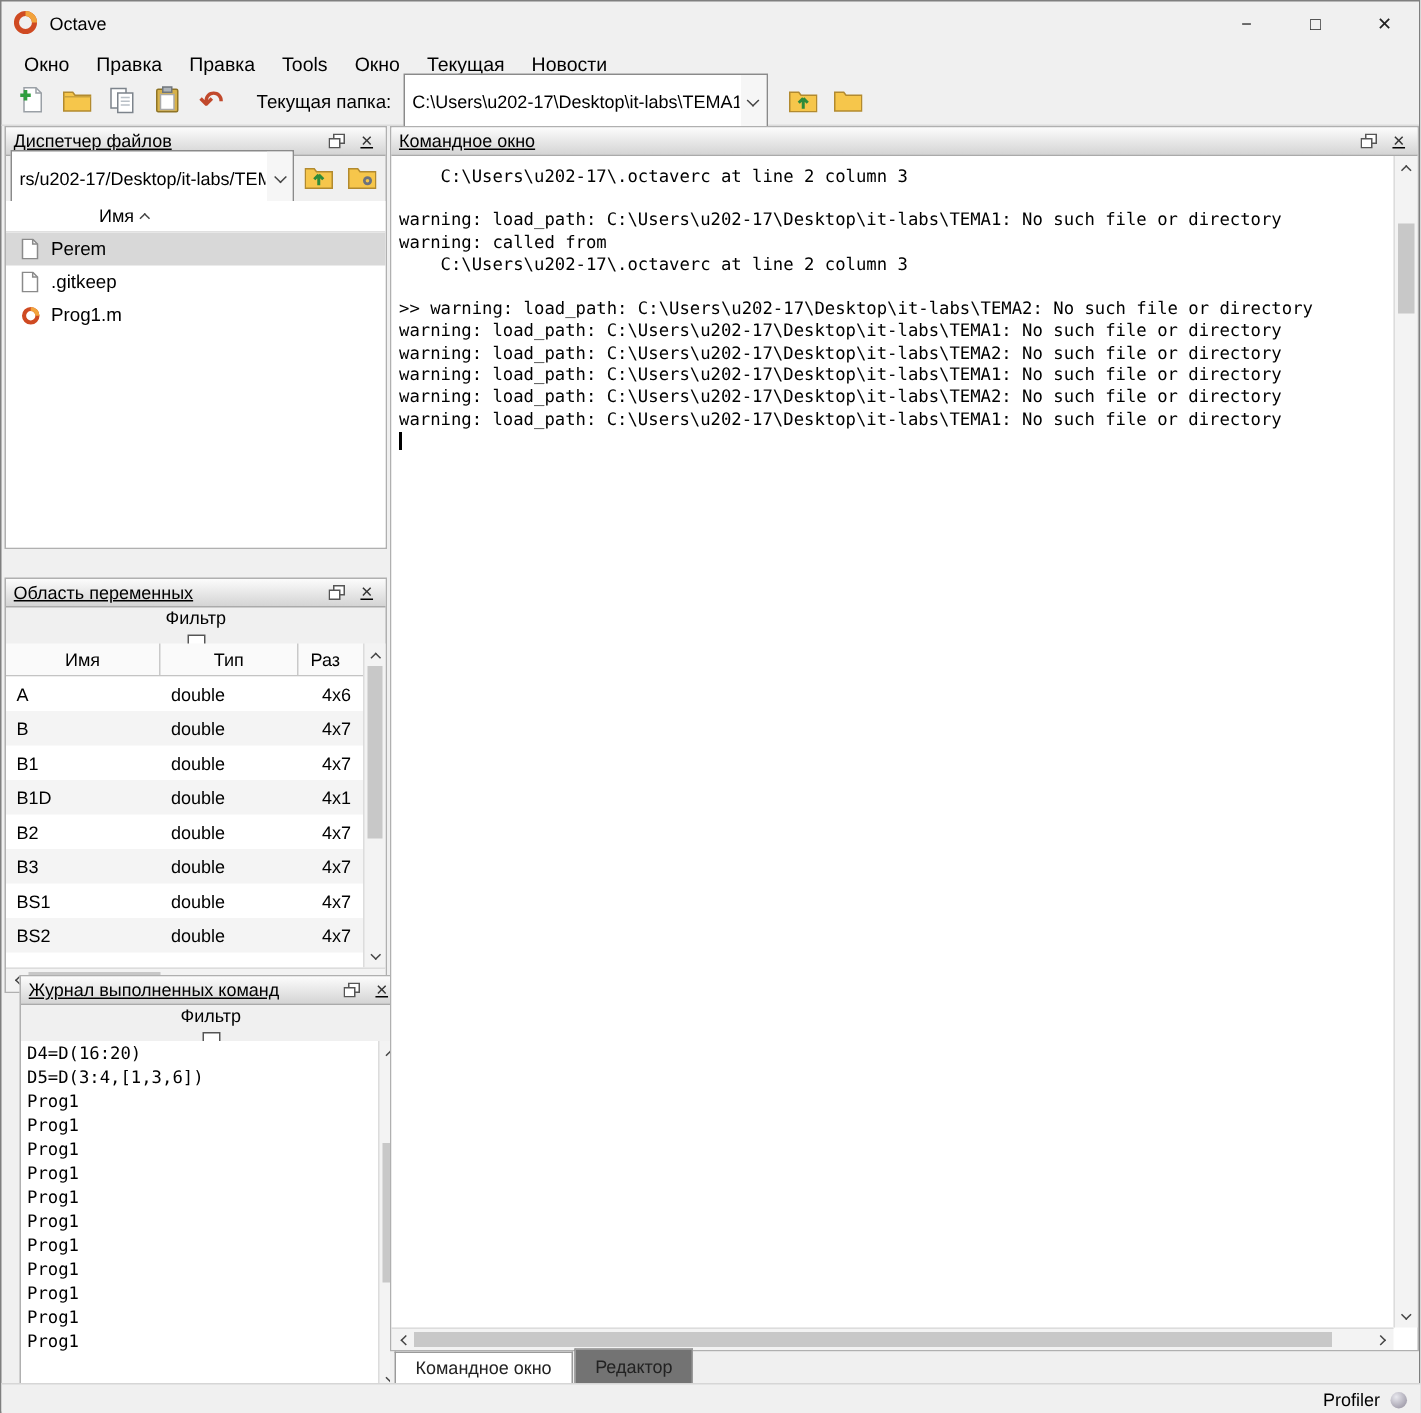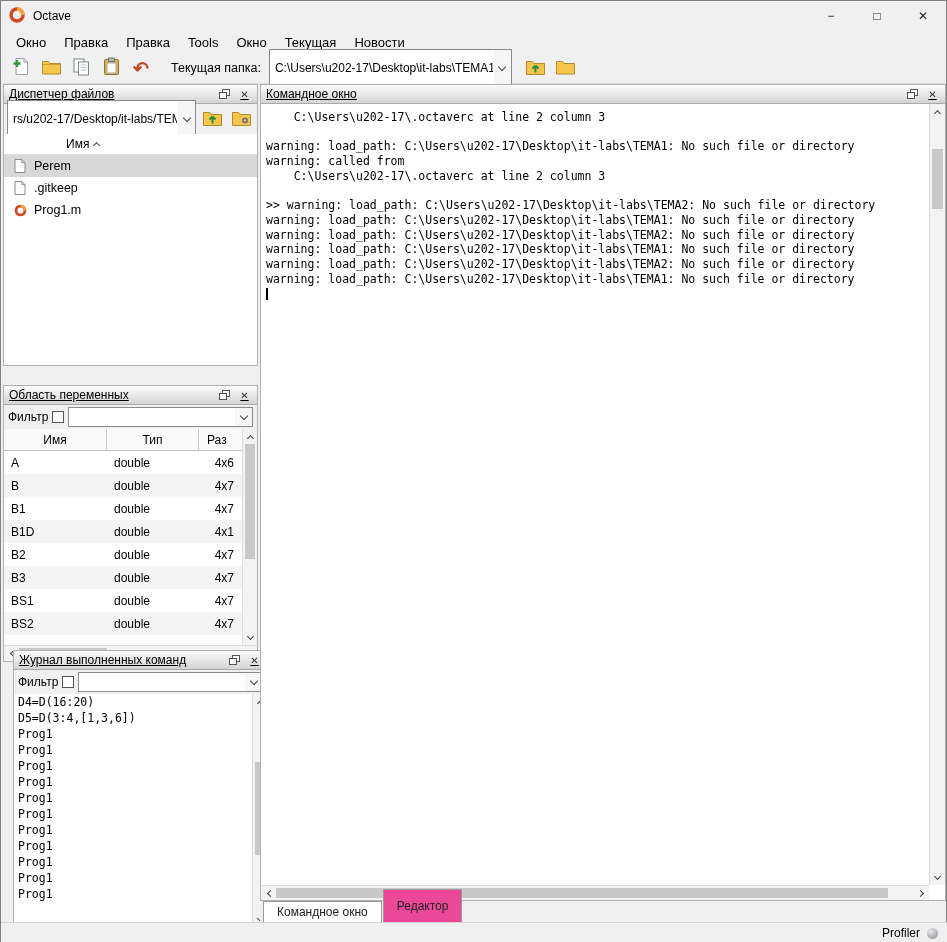--- a/index.html
+++ b/index.html
@@ -44,21 +44,21 @@
   #fb-combo{flex:1;}
   .mini-btn{width:26px;height:24px;display:flex;align-items:center;justify-content:center;}
   .fb-header{position:absolute;top:49px;left:0;right:0;height:21px;background:#fff;border-bottom:1px solid #e0e0e0;display:flex;align-items:center;padding-left:62px;gap:5px;font-size:12px;}
   #file-list{position:absolute;top:70px;left:0;right:0;bottom:0;background:#fff;}
   .file-row{height:22px;display:flex;align-items:center;padding-left:9px;gap:7px;font-size:12.5px;}
   .file-row.selected{background:#d8d8d8;}
   .ficon{width:14px;display:flex;justify-content:center;}
 
   
   #ws{left:2px;top:384px;width:255px;height:277px;}
-  .filter-row{height:24px;display:flex;align-items:center;padding:0 4px;gap:4px;font-size:12px;}
+  .filter-row{height:24px;display:flex;align-items:center;padding:0 4px;gap:4px;font-size:12px;flex-direction:column;}
   .checkbox{width:12px;height:12px;border:1px solid #555;background:#fff;flex:none;}
   .filter-row .combo{flex:1;height:20px;}
   .ws-header{position:absolute;top:43px;left:0;right:15px;height:22px;background:#fafafa;border-bottom:1px solid #c4c4c4;display:flex;}
   .ws-hcell{border-right:1px solid #c9c9c9;display:flex;align-items:center;justify-content:center;font-size:12px;}
   .ws-hcell.c0{width:103px;}
   .ws-hcell.c1{width:92px;}
   .ws-hcell.c2{flex:1;justify-content:flex-start;padding-left:8px;border-right:none;}
   #ws-rows{position:absolute;top:65px;left:0;right:15px;bottom:16px;background:#fff;overflow:hidden;}
   .ws-row{height:23px;display:flex;}
   .ws-row:nth-child(even){background:#f4f4f4;}
@@ -89,21 +89,21 @@
   
   #cw{left:259px;top:83px;width:686px;height:817px;background:#fff;}
   #cw-text{position:absolute;top:19px;left:0;right:16px;bottom:15px;background:#fff;padding:6px 0 0 5px;font-family:"DejaVu Sans Mono",monospace;font-size:11.5px;overflow:hidden;}
   .cw-line{white-space:pre;height:14.7px;line-height:14.7px;}
   .caret{display:inline-block;width:2px;height:12px;background:#000;vertical-align:middle;}
   #cw-vs{top:19px;right:0;bottom:15px;width:16px;}
   #cw-hs{left:0;right:16px;bottom:0;height:15px;}
 
   
   #tabs{position:absolute;left:259px;top:900px;width:686px;height:21px;display:flex;align-items:flex-end;padding-left:3px;gap:1px;background:#f0f0f0;}
-  .tab{height:33px;display:flex;align-items:center;padding:0 13px;font-size:12px;border:1px solid #9a9a9a;border-bottom:none;background:#ec4899;color:#222;white-space:nowrap;}
+  .tab{height:23px;display:flex;align-items:center;padding:0 13px;font-size:12px;border:1px solid #9a9a9a;border-bottom:none;background:#737373;color:#222;white-space:nowrap;}
   .tab.active{background:#fff;height:21px;}
   #statusbar{position:absolute;left:0;top:921px;width:947px;height:21px;background:#f0f0f0;border-top:1px solid #d6d6d6;display:flex;align-items:center;justify-content:flex-end;gap:7px;padding-right:10px;font-size:12px;}
   #profiler-dot{width:11px;height:11px;border-radius:50%;background:radial-gradient(circle at 35% 30%,#e8e8ee,#8d8898);}
 </style>
 </head>
 <body>
 
 <div id="win">
 
   <div id="titlebar">

